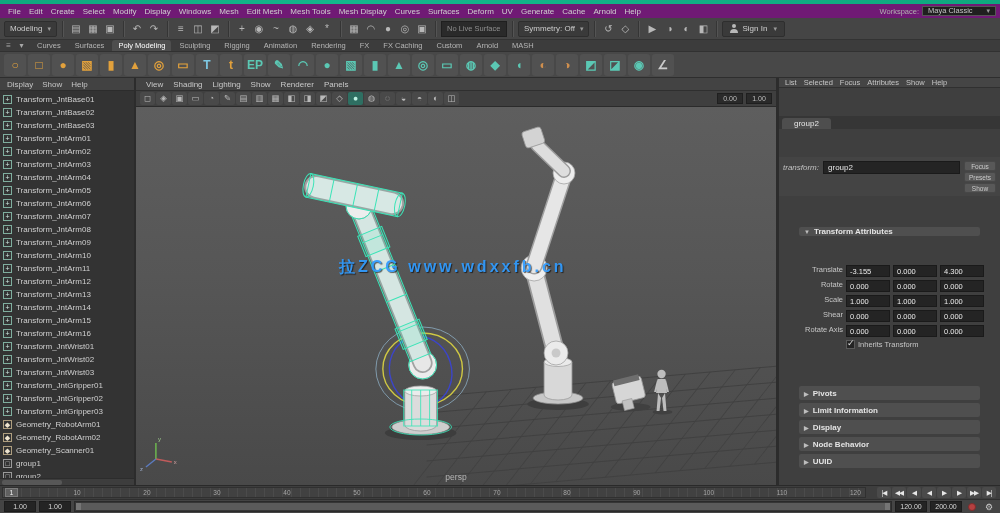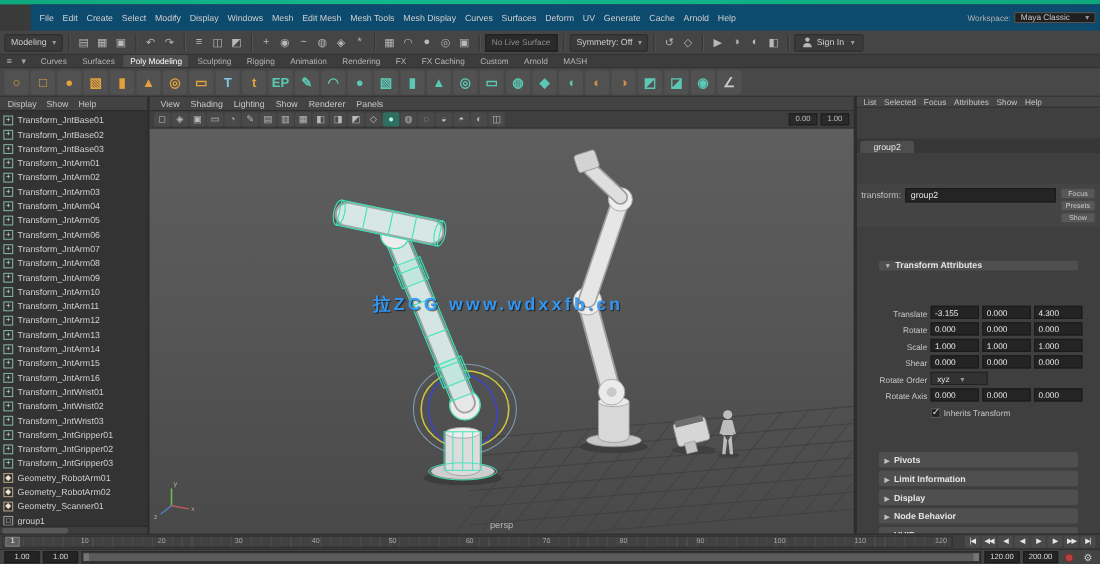--- a/index.html
+++ b/index.html
@@ -1,20 +1,20 @@
 <!DOCTYPE html>
 <html><head>
 <meta charset="utf-8">
 <style>
   *{margin:0;padding:0;box-sizing:border-box;font-family:"Liberation Sans",sans-serif;}
   html,body{width:1000px;height:513px;overflow:hidden;background:#3a3a3a;}
   .app{width:1000px;height:513px;display:flex;flex-direction:column;color:#c9c9c9;font-size:9px;}
   .top-accent{height:4px;background:linear-gradient(90deg,#0fa87e,#13b78c 35%,#0fa87e);}
   
-  .menubar{height:24px;background:#0c4a6e;display:flex;align-items:center;padding:0 4px;margin-left:28px;}
+  .menubar{height:14px;background:#701a75;display:flex;align-items:center;padding:0 4px;}
   .menus{display:flex;align-items:center;}
   .menu-item{padding:0 4px;font-size:8px;color:#cfcfcf;white-space:nowrap;cursor:default;}
   .mb-spacer{flex:1;}
   .workspace{display:flex;align-items:center;gap:3px;font-size:7.5px;color:#b0b0b0;}
   .workspace .box{background:#1f1f1f;border:1px solid #555;height:10px;line-height:8px;min-width:74px;padding:0 5px;display:flex;align-items:center;justify-content:space-between;color:#c5c5c5;}
   .caret::after{content:"▾";font-size:7px;color:#9a9a9a;margin-left:2px;}
   
   .statusline{height:22px;background:#454545;display:flex;align-items:center;padding:0 4px;gap:3px;border-bottom:1px solid #333;}
   .sl-dd{height:16px;background:#3a3a3a;border:1px solid #2e2e2e;border-radius:2px;display:flex;align-items:center;padding:0 5px;gap:3px;font-size:8px;color:#ccc;}
   .sl-groups{display:flex;align-items:center;gap:3px;}
@@ -63,28 +63,28 @@
   .vp-canvas svg{position:absolute;inset:0;width:100%;height:100%;}
   .watermark{position:absolute;left:203px;top:150px;font-size:16px;font-weight:bold;letter-spacing:3px;color:#2f9bff;text-shadow:1px 1px 1px rgba(0,0,0,.65);opacity:.92;white-space:nowrap;}
   .persp-label{position:absolute;bottom:3px;left:50%;transform:translateX(-50%);font-size:8.5px;color:#b5b5b5;}
   
   .ae{width:222px;background:#3f3f3f;display:flex;flex-direction:column;border-left:1px solid #2c2c2c;gap:28px;}
   .ae-menus{height:12px;background:#454545;display:flex;align-items:center;gap:7px;padding:0 6px;border-bottom:1px solid #303030;}
   .ae-menu{font-size:7.5px;color:#c5c5c5;}
   .ae-tabs{height:15px;background:#363636;display:flex;align-items:flex-end;padding:2px 3px 0;}
   .ae-tab{background:#4e4e4e;color:#e6e6e6;font-size:8px;padding:1px 12px;border-radius:3px 3px 0 0;}
   .ae-noderow{display:flex;align-items:flex-start;gap:4px;padding:4px 4px 3px;background:#444;}
-  .ae-ntl{font-size:8px;color:#c0c0c0;line-height:13px;}
+  .ae-ntl{font-size:8px;color:#c0c0c0;line-height:13px;font-style:italic;}
   .ae-field{flex:1;height:13px;background:#242424;border:1px solid #1a1a1a;font-size:8px;color:#e4e4e4;line-height:12px;padding:0 4px;}
   .ae-sidebtns{display:flex;flex-direction:column;gap:1px;}
   .ae-sbtn{background:#585858;border:1px solid #474747;border-radius:2px;font-size:6.5px;color:#ccc;height:10px;line-height:9px;padding:0 4px;text-align:center;}
   .ae-section-h{height:14px;background:#4f4f4f;border-radius:2px;margin:3px 20px 1px;display:flex;align-items:center;gap:4px;padding:0 5px;font-size:8px;font-weight:bold;color:#e4e4e4;}
   .ae-arrow::before{content:"▼";font-size:6px;color:#bdbdbd;}
   .collapsed .ae-arrow::before{content:"▶";}
-  .ae-row{display:flex;align-items:flex-end;height:15px;gap:3px;padding-right:12px;}
+  .ae-row{display:flex;align-items:flex-start;height:15px;gap:3px;padding-right:12px;}
   .ae-rlabel{width:64px;text-align:right;font-size:7.5px;color:#c6c6c6;flex:none;}
   .ae-cell{width:44px;height:12px;background:#242424;border:1px solid #1a1a1a;font-size:7.5px;color:#eaeaea;line-height:11px;padding:0 3px;}
   .ae-select{display:flex;align-items:center;gap:8px;height:12px;background:#323232;border:1px solid #222;padding:0 5px;min-width:52px;font-size:7.5px;color:#e0e0e0;}
   .ae-check{width:9px;height:9px;background:#242424;border:1px solid #5a5a5a;position:relative;flex:none;}
   .ae-check.on::after{content:"✓";position:absolute;top:-3px;left:0;font-size:9px;color:#ddd;}
   .ae-chk-label{font-size:7.5px;color:#c6c6c6;}
   .ae-fill{flex:1;}
   .ae-notes-h{height:13px;background:#7f1d1d;display:flex;align-items:center;padding:0 20px;font-size:8px;color:#d6d6d6;border-top:1px solid #333;}
   .ae-notes{height:40px;background:#373737;border:1px solid #2b2b2b;margin:2px 3px;}
   .ae-buttons{height:18px;display:flex;gap:2px;padding:2px 3px 3px;}
@@ -586,27 +586,20 @@
             <div class="ae-cell">1.000</div>
             <div class="ae-cell">1.000</div>
           </div>
           <div class="ae-row">
             <div class="ae-rlabel">Shear</div>
             <div class="ae-cell">0.000</div>
             <div class="ae-cell">0.000</div>
             <div class="ae-cell">0.000</div>
           </div>
           <div class="ae-row">
-            <div class="ae-rlabel">Rotate Order</div>
-            <div class="ae-select">
-              <span>xyz</span>
-              <span class="caret"></span>
-            </div>
-          </div>
-          <div class="ae-row">
             <div class="ae-rlabel">Rotate Axis</div>
             <div class="ae-cell">0.000</div>
             <div class="ae-cell">0.000</div>
             <div class="ae-cell">0.000</div>
           </div>
           <div class="ae-row">
             <div class="ae-rlabel"></div>
             <div class="ae-check on"></div>
             <span class="ae-chk-label">Inherits Transform</span>
           </div>

